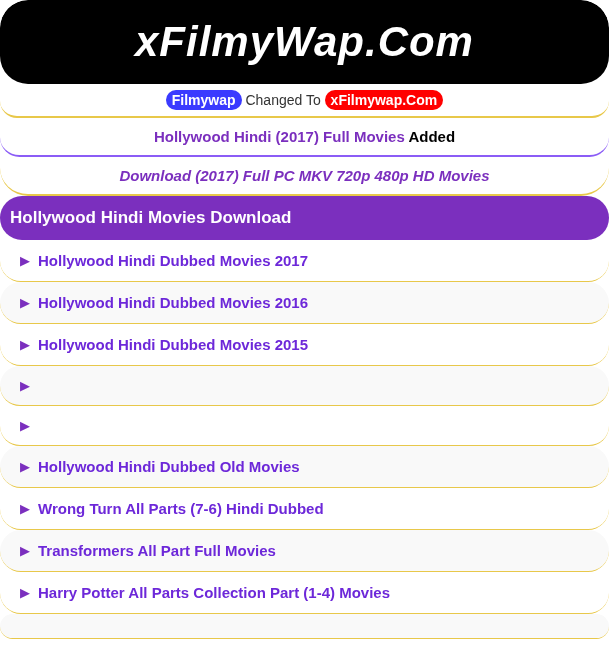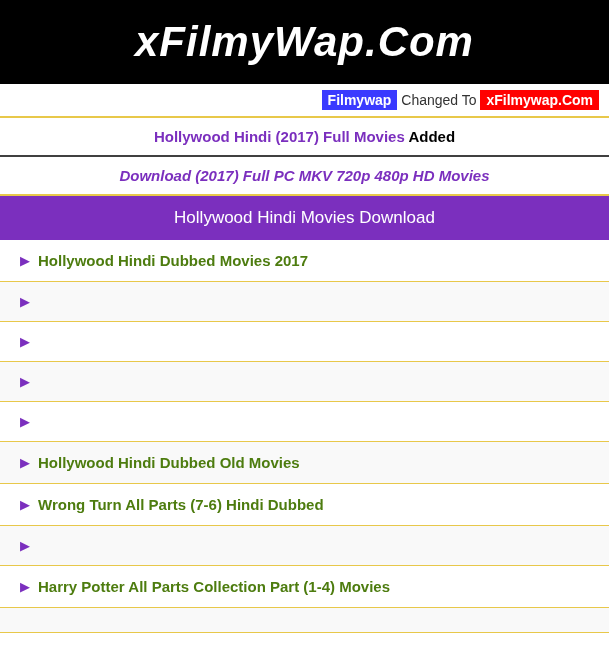--- a/index.html
+++ b/index.html
@@ -1,18 +1,19 @@
 <!DOCTYPE html>
 <html><head>
   <meta charset="utf-8">
   <style>
     * {
       margin: 0;
       padding: 0;
       box-sizing: border-box;
+      border-radius: 28px;
     }
 
     body {
       font-family: Arial, sans-serif;
       background: #fff;
       width: 609px;
       min-height: 659px;
     }
 
     .header {
@@ -25,21 +26,21 @@
       color: #fff;
       font-size: 42px;
       font-weight: bold;
       font-style: italic;
       letter-spacing: 1px;
     }
 
     .notice-bar {
       background: #fff;
       border-bottom: 2px solid #e8c84a;
-      text-align: right;
+      text-align: center;
       padding: 8px 10px;
       font-size: 14px;
       color: #333;
     }
 
     .filmywap-badge {
       background: #3a3aff;
       color: #fff;
       padding: 2px 6px;
       font-weight: bold;
@@ -64,55 +65,55 @@
     }
 
     .top-link {
       display: block;
       text-align: center;
       padding: 10px;
       color: #7b2fbe;
       font-size: 15px;
       font-weight: bold;
       text-decoration: none;
-      border-bottom: 2px solid #404040;
+      border-bottom: 2px solid #8b5cf6;
     }
 
     .top-link:last-child {
       border-bottom: none;
       font-style: italic;
     }
 
     .section-header {
       background: #7b2fbe;
       color: #fff;
-      text-align: center;
+      text-align: left;
       padding: 12px 10px;
       font-size: 17px;
-      font-weight: normal;
+      font-weight: bold;
     }
 
     .menu-list {
       list-style: none;
     }
 
     .menu-item {
       border-bottom: 1px solid #e8c84a;
       padding: 12px 20px;
       display: flex;
       align-items: center;
       background: #fff;
     }
 
     .menu-item:nth-child(even) {
       background: #f9f9f9;
     }
 
     .menu-item a {
-      color: #4d7c0f;
+      color: #6d28d9;
       font-size: 15px;
       font-weight: bold;
       text-decoration: none;
     }
 
     .arrow {
       color: #7b2fbe;
       margin-right: 8px;
       font-size: 13px;
     }
@@ -143,39 +144,42 @@
   <span>Hollywood Hindi Movies Download</span>
 </div>
 
 <ul class="menu-list" id="menu-list">
 <li class="menu-item">
       <span class="arrow">▶</span>
       <a href="#">Hollywood Hindi Dubbed Movies 2017</a>
     </li>
     <li class="menu-item">
       <span class="arrow">▶</span>
+      <a href="#">Hollywood Hindi Dubbed Movies 2016</a>
     </li>
     <li class="menu-item">
       <span class="arrow">▶</span>
+      <a href="#">Hollywood Hindi Dubbed Movies 2015</a>
     </li>
     <li class="menu-item">
       <span class="arrow">▶</span>
     </li>
     <li class="menu-item">
       <span class="arrow">▶</span>
     </li>
     <li class="menu-item">
       <span class="arrow">▶</span>
       <a href="#">Hollywood Hindi Dubbed Old Movies</a>
     </li>
     <li class="menu-item">
       <span class="arrow">▶</span>
       <a href="#">Wrong Turn All Parts (7-6) Hindi Dubbed</a>
     </li>
     <li class="menu-item">
       <span class="arrow">▶</span>
+      <a href="#">Transformers All Part Full Movies</a>
     </li>
     <li class="menu-item">
       <span class="arrow">▶</span>
       <a href="#">Harry Potter All Parts Collection Part (1-4) Movies</a>
     </li>
     <li class="menu-item"></li>
   </ul>
 
 </body></html>

